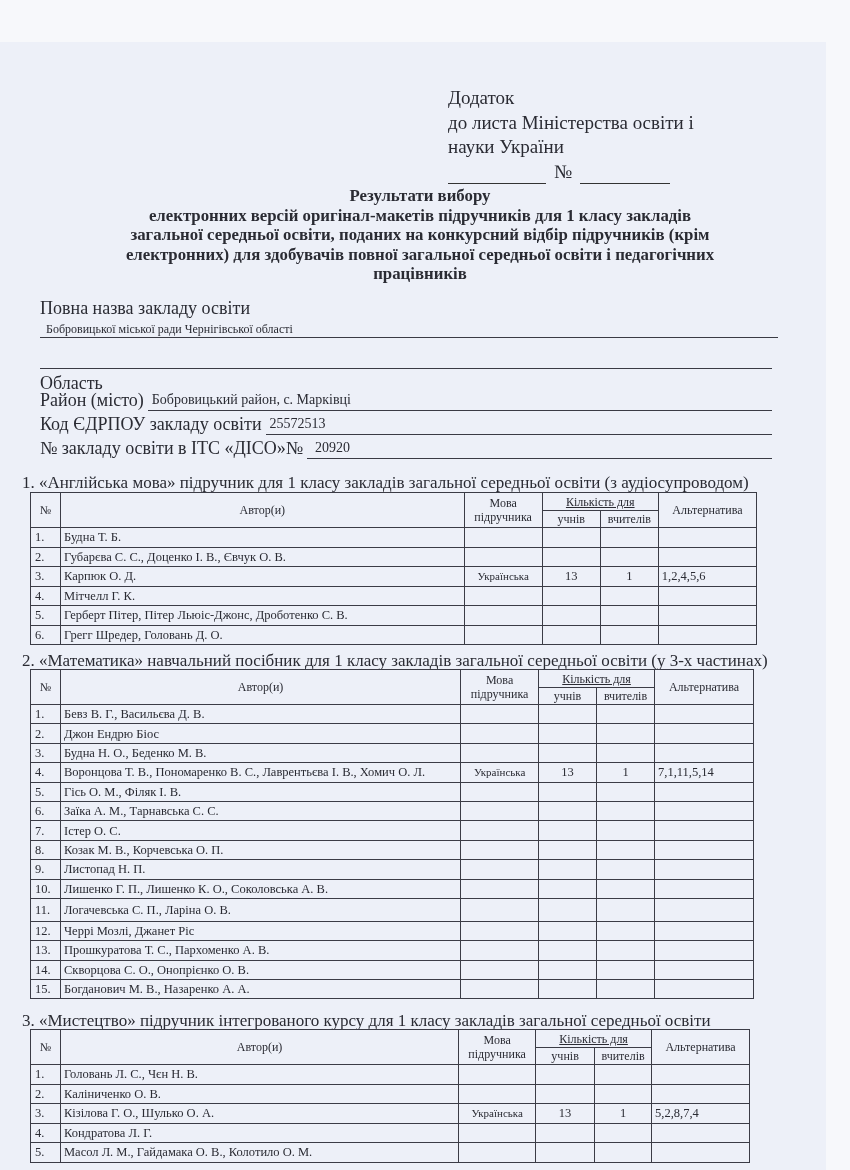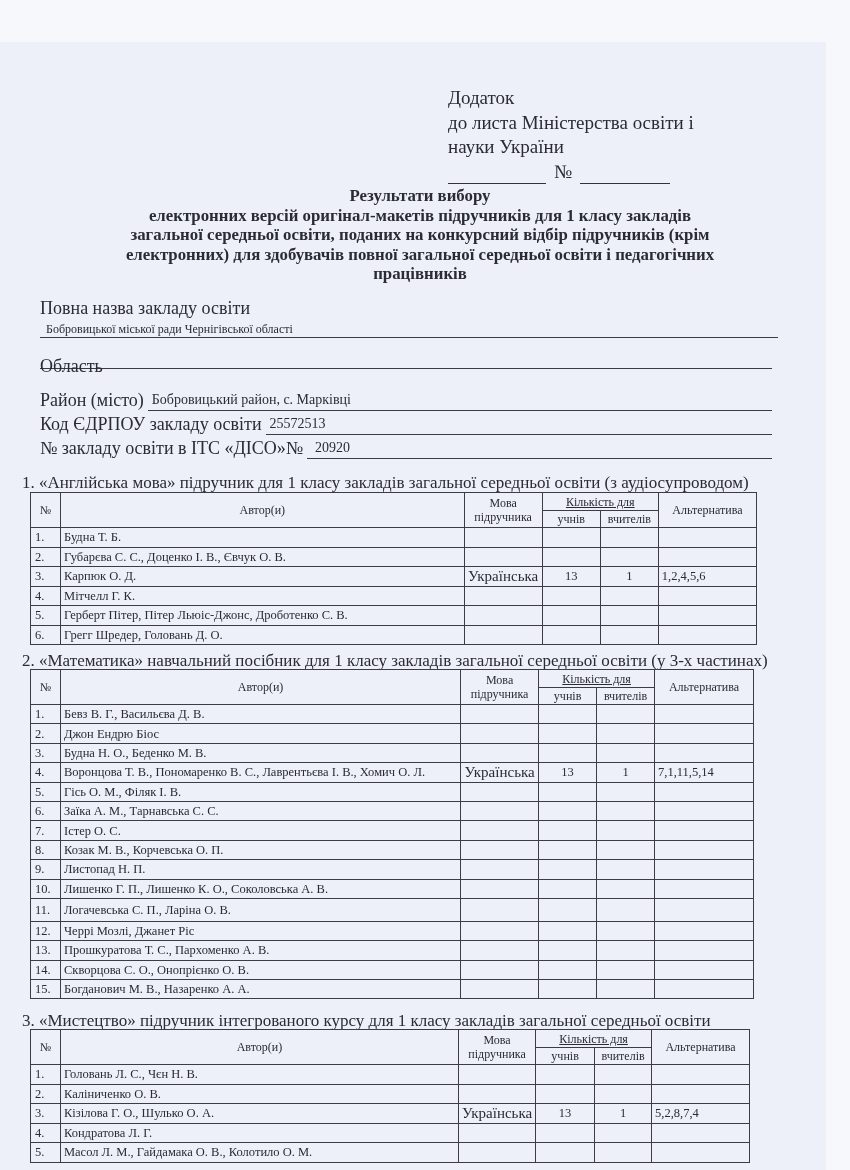--- a/index.html
+++ b/index.html
@@ -34,21 +34,21 @@
     position: absolute; border-collapse: collapse; font-size: 12.5px;
     background: transparent;
   }
   table.grid td, table.grid th {
     border: 1.3px solid #3b3c46; padding: 0 3px; font-weight: normal; vertical-align: middle;
     line-height: 14px;
   }
   table.grid th { text-align: center; font-size: 12px; }
   table.grid td.no { text-align: left; padding-left: 4px; }
   table.grid td.c { text-align: center; }
-  table.grid td.lang { font-size: 15px; text-align: center; }
+  table.grid td.lang { font-size: 11px; text-align: center; }
   .kilk { text-decoration: underline; text-align: center; }
 </style>
 </head>
 <body>
 
 <div class="sheet"></div>
 
 <div class="abs annex">
   <div>Додаток</div>
   <div>до листа Міністерства освіти і</div>
@@ -67,21 +67,21 @@
   <div>електронних) для здобувачів повної загальної середньої освіти і педагогічних</div>
   <div>працівників</div>
 </div>
 
 <div class="field-row" style="top:298px">
   <span class="lbl">Повна назва закладу освіти</span>
 </div>
 <div class="line-only" style="top:322px; padding-left:6px;">Бобровицької міської ради Чернігівської області</div>
 <div class="line-only" style="top:350px; height:18px;"></div>
 
-<div class="field-row" style="top:356px">
+<div class="field-row" style="top:373px">
   <span class="lbl">Область</span>
 </div>
 <div class="field-row" style="top:390px">
   <span class="lbl">Район (місто)</span>
   <span class="val">Бобровицький район, с. Марківці</span>
 </div>
 <div class="field-row" style="top:414px">
   <span class="lbl">Код ЄДРПОУ закладу освіти</span>
   <span class="val">25572513</span>
 </div>

